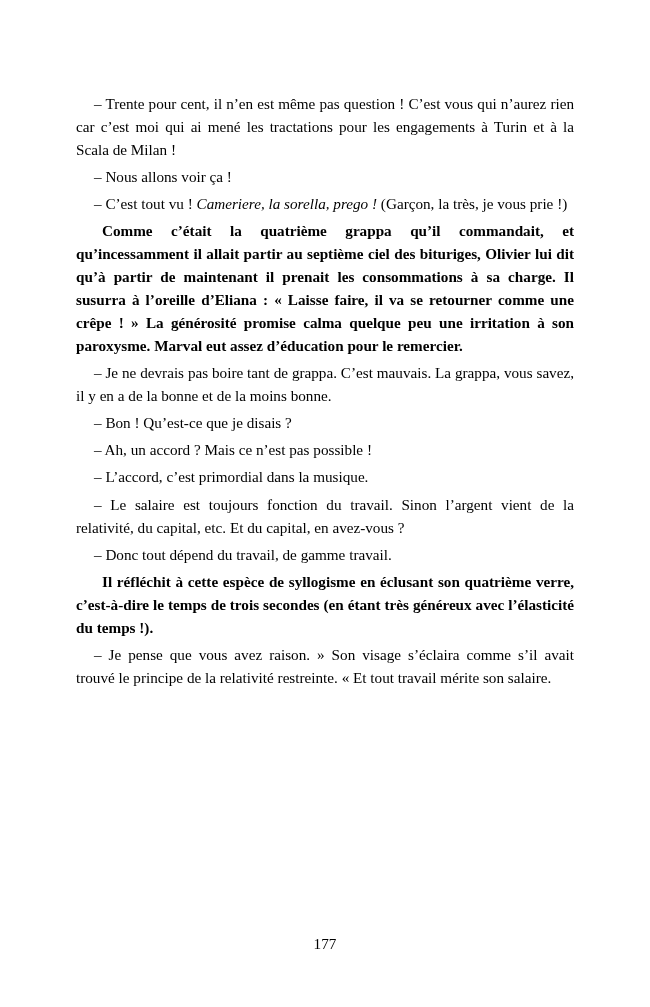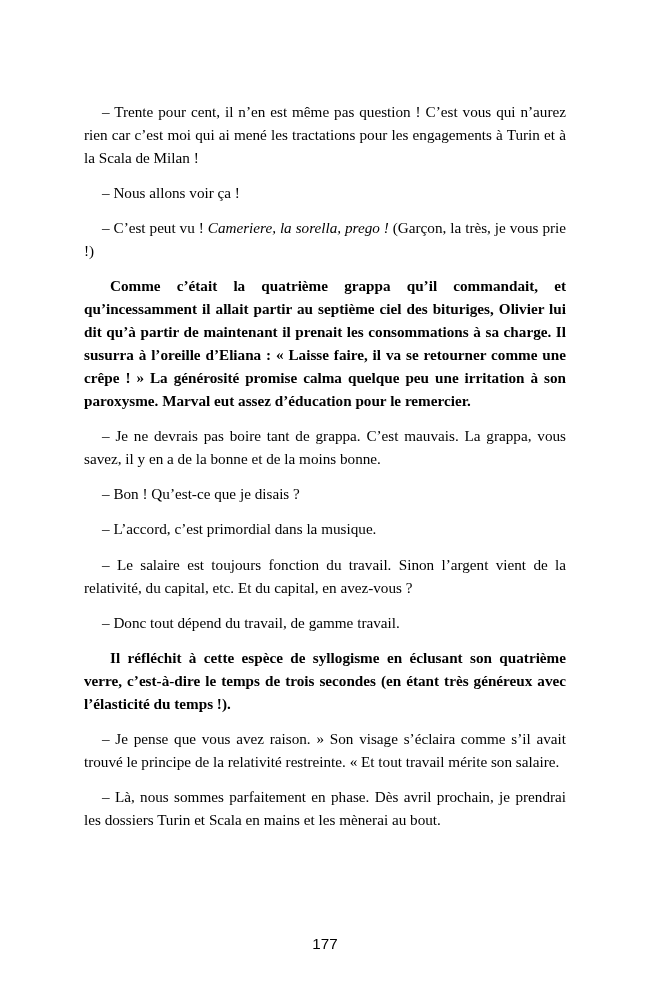--- a/index.html
+++ b/index.html
@@ -25,54 +25,54 @@
     padding: 88px 72px 0 72px;
   }
   .body-text {
     font-size: 15.2px;
     line-height: 1.515;
     text-align: justify;
     text-justify: inter-word;
     hyphens: manual;
   }
   .body-text p {
-    margin: 12px;
+    margin: 4px;
   }
   .p-indent {
     text-indent: 26px;
     font-weight: bold;
   }
   .p-dash {
     text-indent: 18px;
   }
   .ital {
     font-style: italic;
   }
   .folio {
     position: absolute;
     left: 0;
     right: 0;
     top: 935px;
     text-align: center;
     font-size: 15.2px;
-    font-family: Liberation Sans, sans-serif;
+    font-family: Liberation Serif, serif;
   }
 </style>
 </head>
 <body>
 
 <div class="page">
   <div class="body-text" id="body-text">
       <p class="p-dash"><span>– Trente pour cent, il n’en est même pas question ! C’est vous qui n’aurez rien car c’est moi qui ai mené les tractations pour les engagements à Turin et à la Scala de Milan !</span></p>
       <p class="p-dash"><span>– Nous allons voir ça !</span></p>
-      <p class="p-dash"><span>– C’est peut vu ! </span><span class="ital">Cameriere, la sorella, prego !</span><span> (Garçon, la très, je vous prie !)</span></p>
+      <p class="p-dash"><span>– C’est tout vu ! </span><span class="ital">Cameriere, la sorella, prego !</span><span> (Garçon, la très, je vous prie !)</span></p>
       <p class="p-indent"><span>Comme c’était la quatrième grappa qu’il commandait, et qu’incessamment il allait partir au septième ciel des bituriges, Olivier lui dit qu’à partir de maintenant il prenait les consommations à sa charge. Il susurra à l’oreille d’Eliana : « Laisse faire, il va se retourner comme une crêpe ! » La générosité promise calma quelque peu une irritation à son paroxysme. Marval eut assez d’éducation pour le remercier.</span></p>
       <p class="p-dash"><span>– Je ne devrais pas boire tant de grappa. C’est mauvais. La grappa, vous savez, il y en a de la bonne et de la moins bonne.</span></p>
       <p class="p-dash"><span>– Bon ! Qu’est-ce que je disais ?</span></p>
+      <p class="p-dash"><span>– Ah, un accord ? Mais ce n’est pas possible !</span></p>
       <p class="p-dash"><span>– L’accord, c’est primordial dans la musique.</span></p>
       <p class="p-dash"><span>– Le salaire est toujours fonction du travail. Sinon l’argent vient de la relativité, du capital, etc. Et du capital, en avez-vous ?</span></p>
       <p class="p-dash"><span>– Donc tout dépend du travail, de gamme travail.</span></p>
       <p class="p-indent"><span>Il réfléchit à cette espèce de syllogisme en éclusant son quatrième verre, c’est-à-dire le temps de trois secondes (en étant très généreux avec l’élasticité du temps !).</span></p>
       <p class="p-dash"><span>– Je pense que vous avez raison. » Son visage s’éclaira comme s’il avait trouvé le principe de la relativité restreinte. « Et tout travail mérite son salaire.</span></p>
-      <p class="p-dash"><span>– Là, nous sommes parfaitement en phase. Dès avril prochain, je prendrai les dossiers Turin et Scala en mains et les mènerai au bout.</span></p>
     </div>
   <div class="folio">177</div>
 </div>
 
 </body></html>

